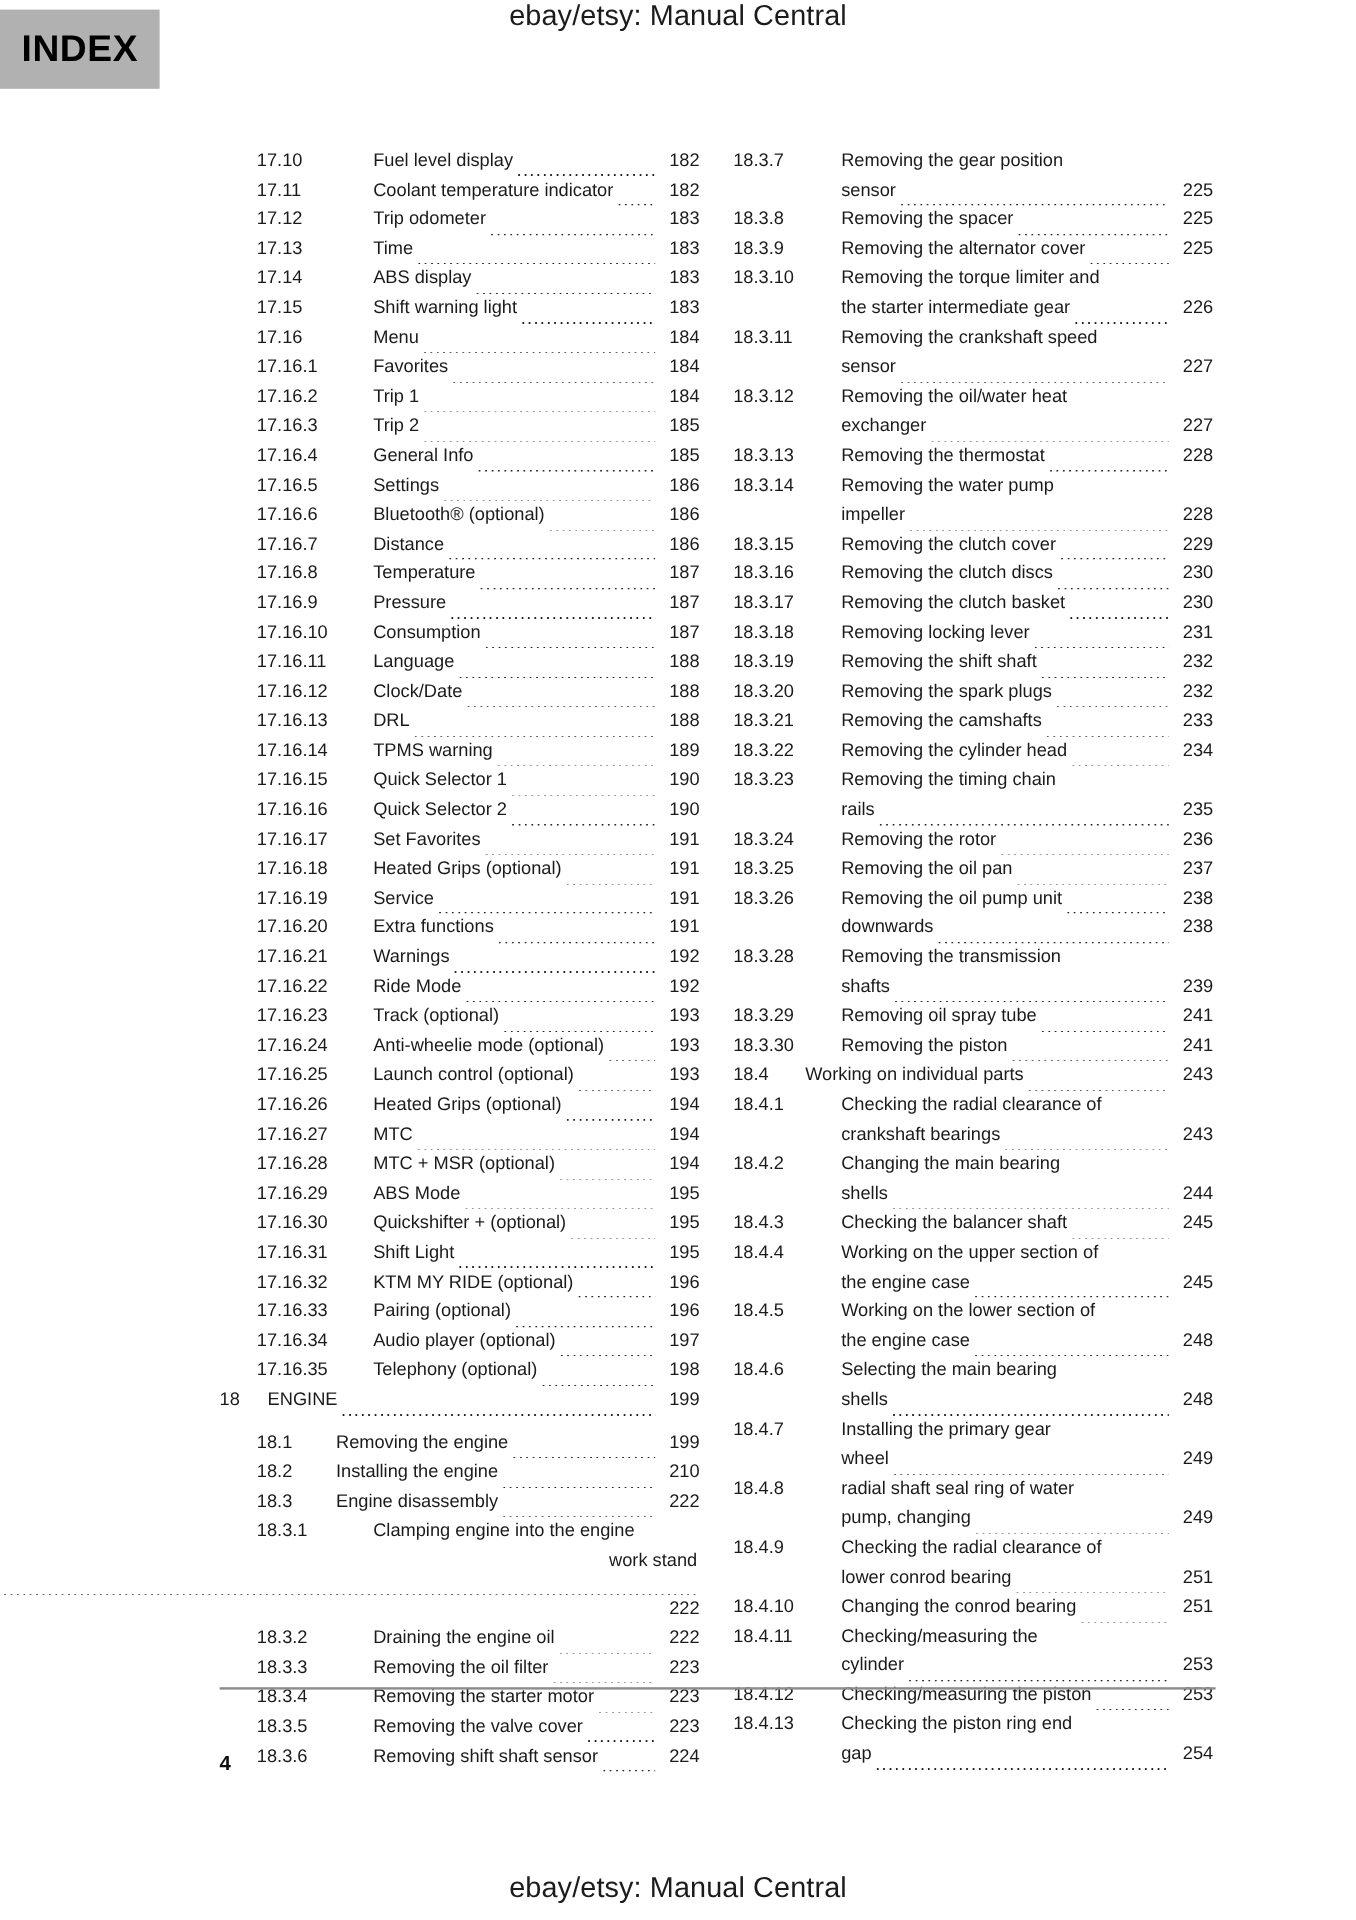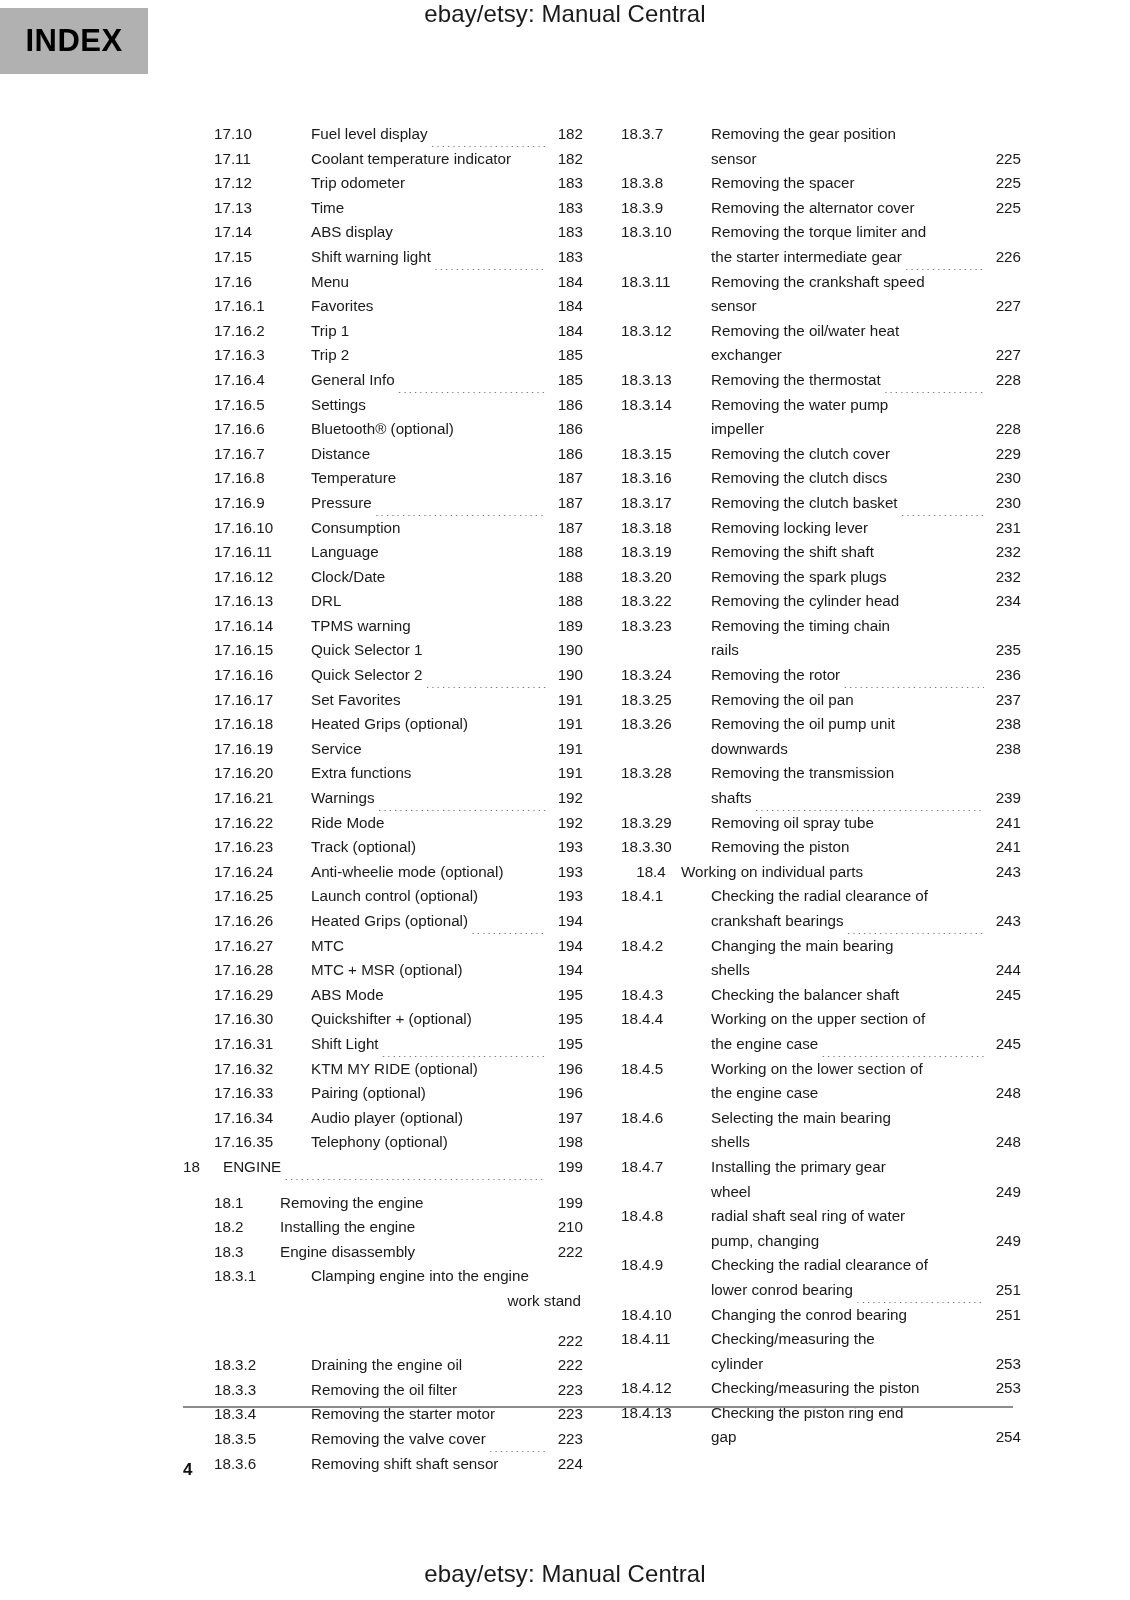--- a/index.html
+++ b/index.html
@@ -27,21 +27,21 @@
     letter-spacing: 0.1px;
   }
   .watermark-top { top: 0px; }
   .watermark-bottom { bottom: 12px; }
 
   
   .index-tab {
     position: absolute;
     left: 0;
     top: 8px;
-    width: 148px;
+    width: 133px;
     height: 66px;
     background: #b1b1b1;
     display: flex;
     align-items: center;
     justify-content: center;
   }
   .index-tab-label {
     font-family: "Liberation Sans", sans-serif;
     font-weight: bold;
     font-size: 31px;
@@ -55,21 +55,21 @@
     left: 0;
     top: 122px;
     width: 1130px;
     display: flex;
   }
   .col {
     width: 400px;
     font-size: 15.2px;
   }
   .col-left { margin-left: 183px; }
-  .col-right { margin-left: 38px; }
+  .col-right { margin-left: 28px; }
 
   
   .toc-row {
     display: flex;
     align-items: flex-end;
     line-height: 24.6px;
     white-space: nowrap;
   }
   .toc-row.cont {
     line-height: 24.6px;
@@ -112,21 +112,21 @@
   .lvl-2 > .num  { width: 66px; padding-left: 31px; }
   .lvl-3 > .num  { width: 97px; padding-left: 31px; }
   .lvl-3b > .num { width: 97px; padding-left: 31px; }
   .indent-3-cont { padding-left: 97px; flex-direction: column; }
 
   .gap-before { margin-top: 0; }
   .gap-after { margin-bottom: 11px; }
 
   
   .r-lvl-3 > .num { width: 90px; padding-left: 0px; }
-  .r-lvl-2 > .num { width: 60px; padding-left: 0px; text-align: center; }
+  .r-lvl-2 > .num { width: 60px; padding-left: 0px; }
   .r-indent-cont { padding-left: 90px; }
 
   
   .footer-rule {
     position: absolute;
     left: 183px;
     top: 1406px;
     width: 830px;
     height: 2px;
     background: #8c8c8c;
@@ -706,20 +706,28 @@
       <div>
         <div class="toc-row r-lvl-3">
           <span class="num">18.3.20</span>
           <span class="title">Removing the spark plugs</span>
           <span class="leader"></span>
           <span class="page">232</span>
         </div>
       </div>
       <div>
         <div class="toc-row r-lvl-3">
+          <span class="num">18.3.21</span>
+          <span class="title">Removing the camshafts</span>
+          <span class="leader"></span>
+          <span class="page">233</span>
+        </div>
+      </div>
+      <div>
+        <div class="toc-row r-lvl-3">
           <span class="num">18.3.22</span>
           <span class="title">Removing the cylinder head</span>
           <span class="leader"></span>
           <span class="page">234</span>
         </div>
       </div>
       <div>
         <div class="toc-row r-lvl-3">
           <span class="num">18.3.23</span>
           <span class="title">Removing the timing chain</span>

